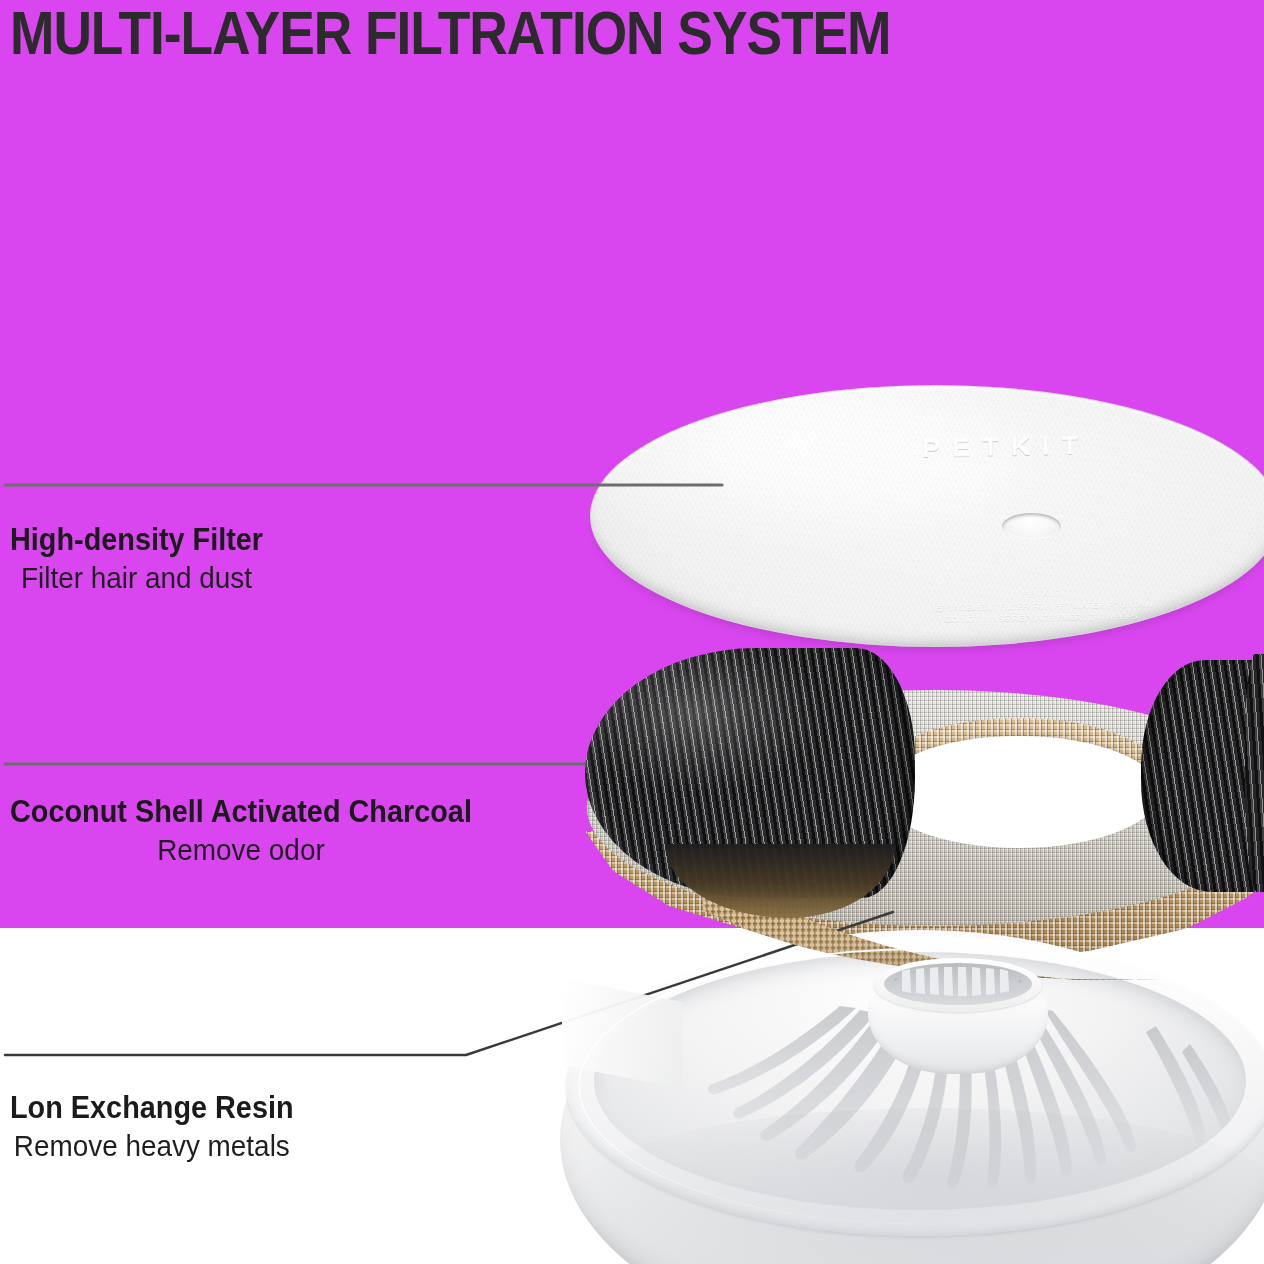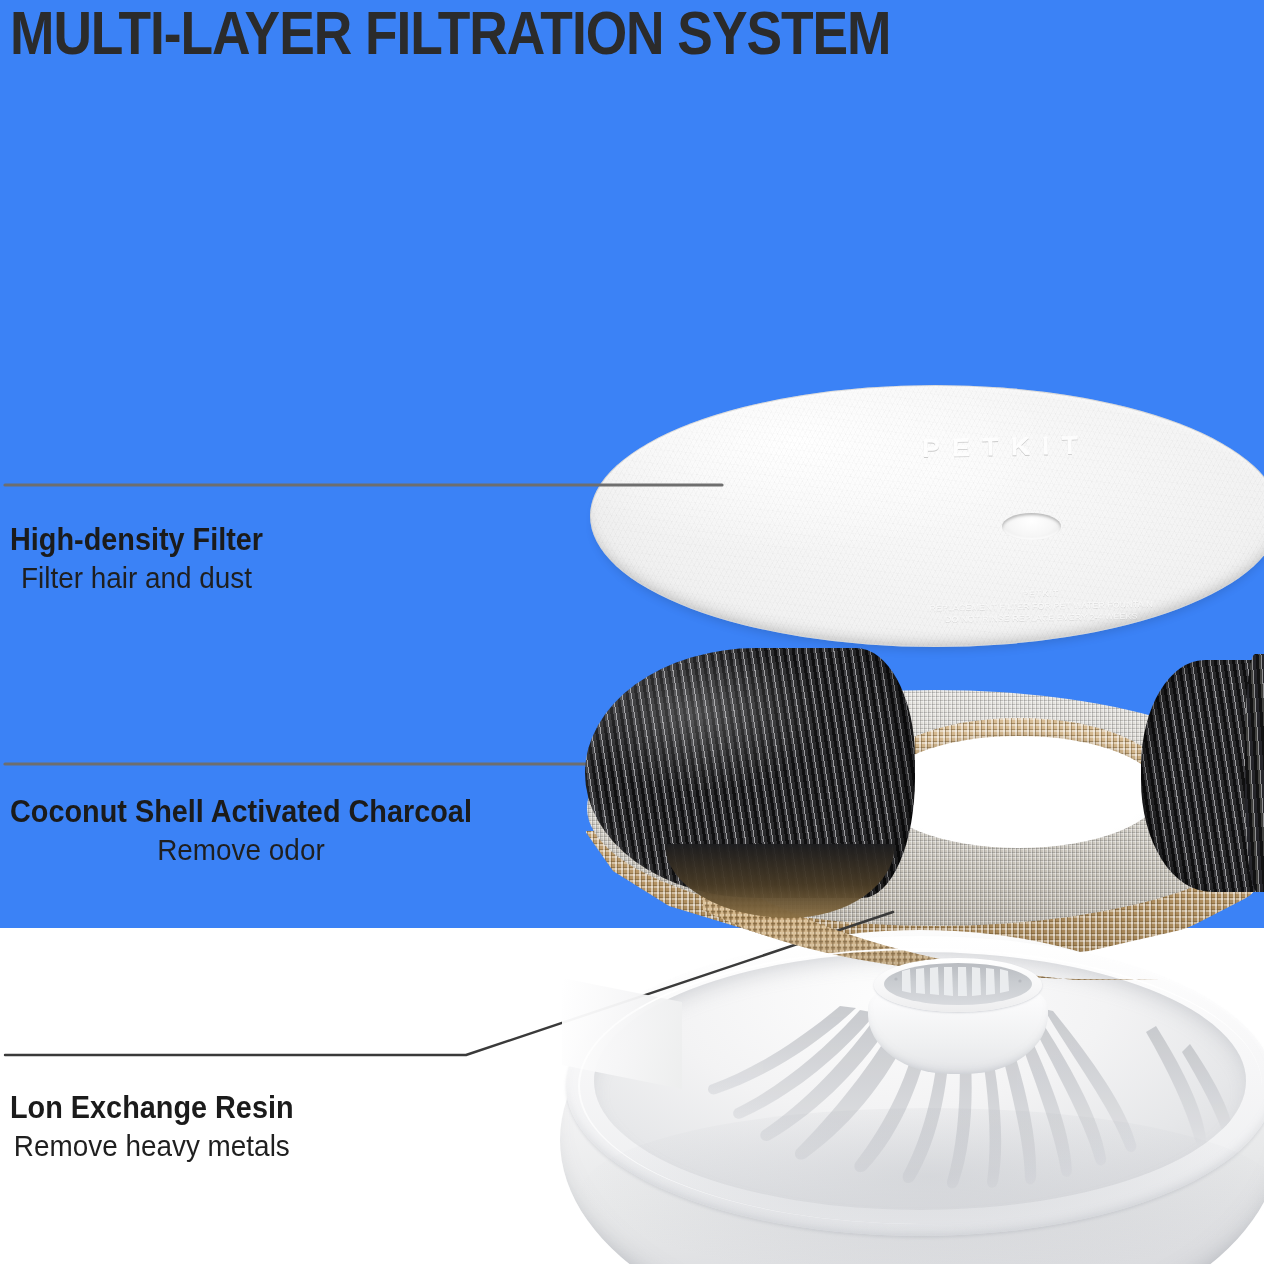--- a/index.html
+++ b/index.html
@@ -8,21 +8,21 @@
   html, body {
     width:1264px; height:1264px;
     background:#ffffff;
     font-family:"Liberation Sans", sans-serif;
     overflow:hidden;
   }
 
   #stage {
     position:relative;
     width:1264px; height:928px;
-    background:#3b82f6;
+    background:#d946ef;
   }
 
   
   #title {
     position:absolute;
     left:10px; top:2px;
     font-size:62px;
     font-weight:bold;
     letter-spacing:-1.2px;
     color:#2b2b2b;

